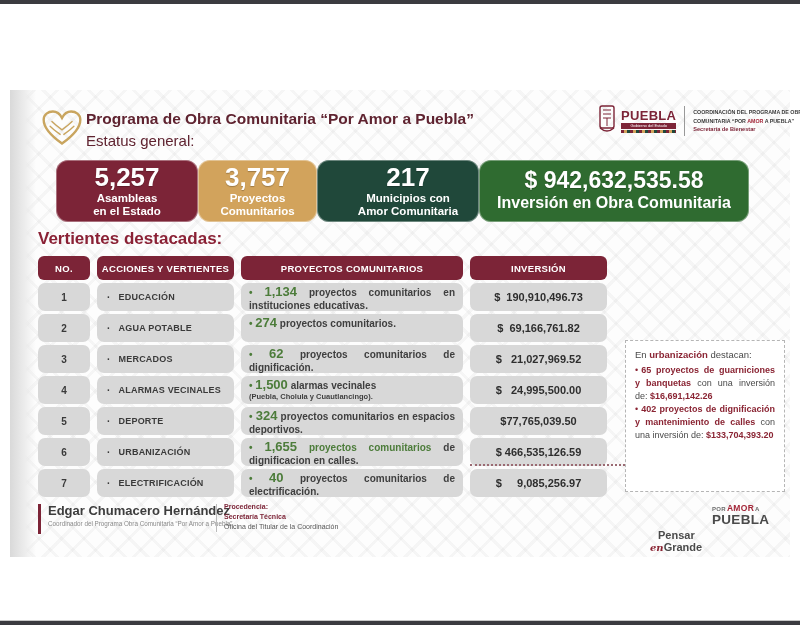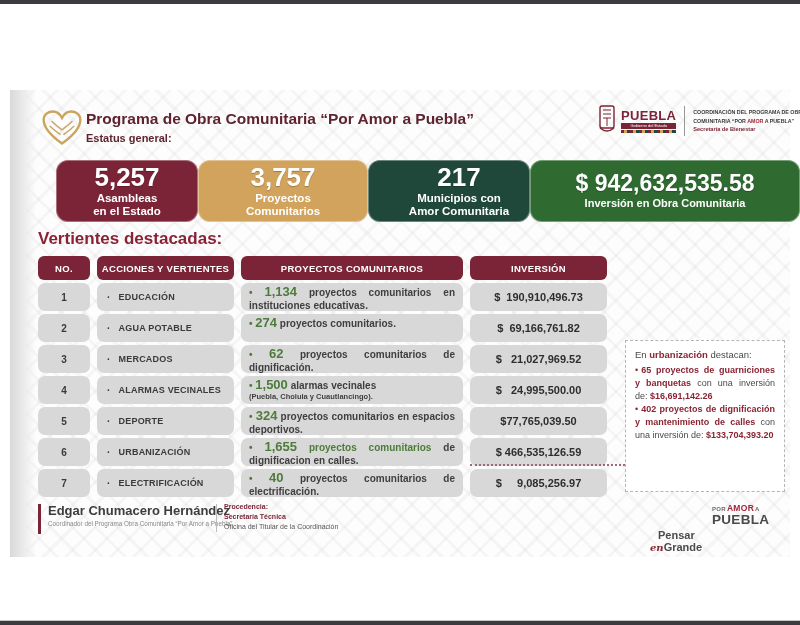--- a/index.html
+++ b/index.html
@@ -11,43 +11,43 @@
   .sheet{position:absolute;left:10px;top:90px;width:780px;height:467px;background-color:#fdfdfd;
     background-image:
       repeating-linear-gradient(45deg, rgba(190,190,190,0.12) 0 3px, transparent 3px 16px),
       repeating-linear-gradient(135deg, rgba(190,190,190,0.12) 0 3px, transparent 3px 16px);}
   .edge{position:absolute;left:0;top:0;bottom:0;width:26px;
     background:linear-gradient(90deg,#d9d9d9,#ececec 55%,rgba(255,255,255,0));}
 
   
   .hicon{position:absolute;left:30px;top:18px;}
   .title{position:absolute;left:76px;top:20px;width:480px;font-size:15.5px;font-weight:800;color:#5f2330;}
-  .subtitle{position:absolute;left:76px;top:42px;font-size:11px;font-weight:700;color:#5f2330;}
+  .subtitle{position:absolute;left:76px;top:42px;font-size:15px;font-weight:400;color:#5f2330;}
 
   .logo{position:absolute;left:588px;top:14px;display:flex;align-items:center;gap:5px;}
   .lg-namecol{display:flex;flex-direction:column;}
   .lg-name{color:#7c2437;font-weight:800;font-size:13px;line-height:1;letter-spacing:.3px;}
   .lg-tag{background:#7c2437;color:#fff;font-size:4px;padding:1px 2px;text-align:center;line-height:1;margin-top:1px;}
   .lg-dots{height:3px;background:repeating-linear-gradient(90deg,#7c2437 0 3px,#d2a35c 3px 6px,#20483a 6px 9px);margin-top:1px;}
   .lg-div{width:1px;height:30px;background:#999;margin:0 3px;}
   .lg-text{font-size:5.3px;color:#3a3a3a;font-weight:700;line-height:1.6;white-space:nowrap;}
   .lg-text .accent{color:#a32638;}
   .lg-text .l3{color:#7c2437;font-size:5.6px;}
 
   
   .stats{position:absolute;left:46px;top:70px;display:flex;gap:0;}
   .stat{height:62px;border-radius:12px;color:#fff;display:flex;flex-direction:column;align-items:center;justify-content:center;text-align:center;box-shadow:inset 0 0 0 1px rgba(255,255,255,.35);}
   .s1{width:142px;background:#7c2437;}
-  .s2{width:170px;background:#d2a35c;}
+  .s2{width:119px;background:#d2a35c;}
   .s3{width:142px;background:#20483a;padding-left:20px;}
   .s4{width:270px;background:#2f6b30;}
   .stat .v{font-size:26px;font-weight:800;line-height:1;text-shadow:0 1px 1px rgba(0,0,0,.25);}
   .s4 .v{font-size:23px;}
   .stat .l{font-size:11.5px;font-weight:700;line-height:1.15;white-space:pre-line;margin-top:2px;}
-  .s4 .l{font-size:11px;}
+  .s4 .l{font-size:16px;}
 
   
   .vheading{position:absolute;left:28px;top:139px;font-size:17px;font-weight:800;color:#8a2135;}
   .note{position:absolute;left:206px;top:136px;width:300px;font-size:9.5px;color:#3f3f3f;text-align:justify;line-height:1.3;}
   .note .nb{font-weight:800;color:#6b2430;}
   .note .bullet{color:#3f3f3f;margin-right:3px;}
 
   
   .table{position:absolute;left:28px;top:166px;display:grid;
     grid-template-columns:52px 137px 222px 137px;

